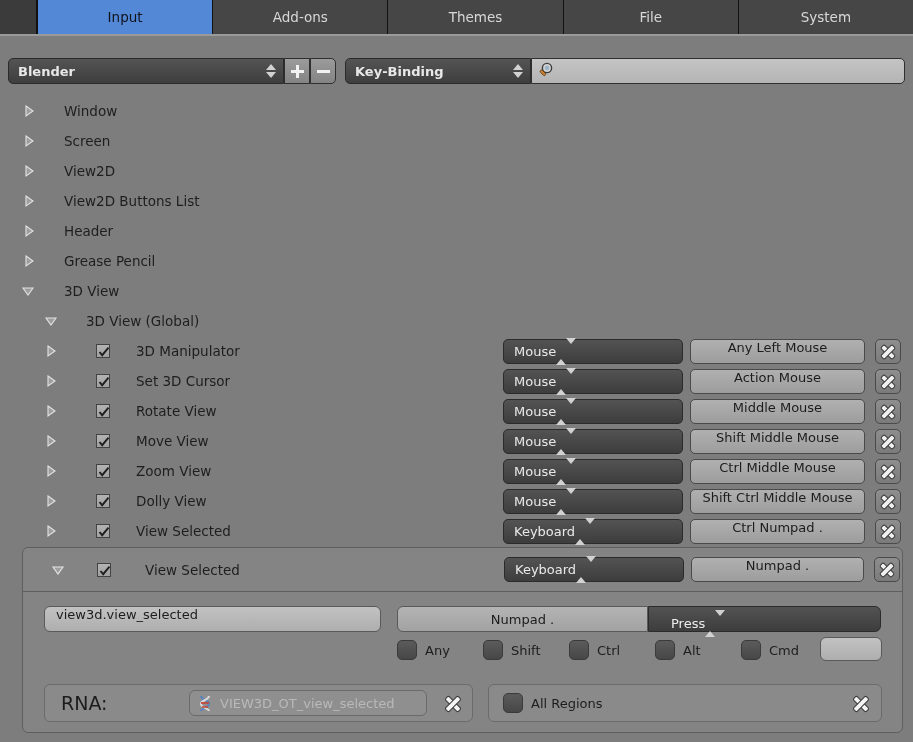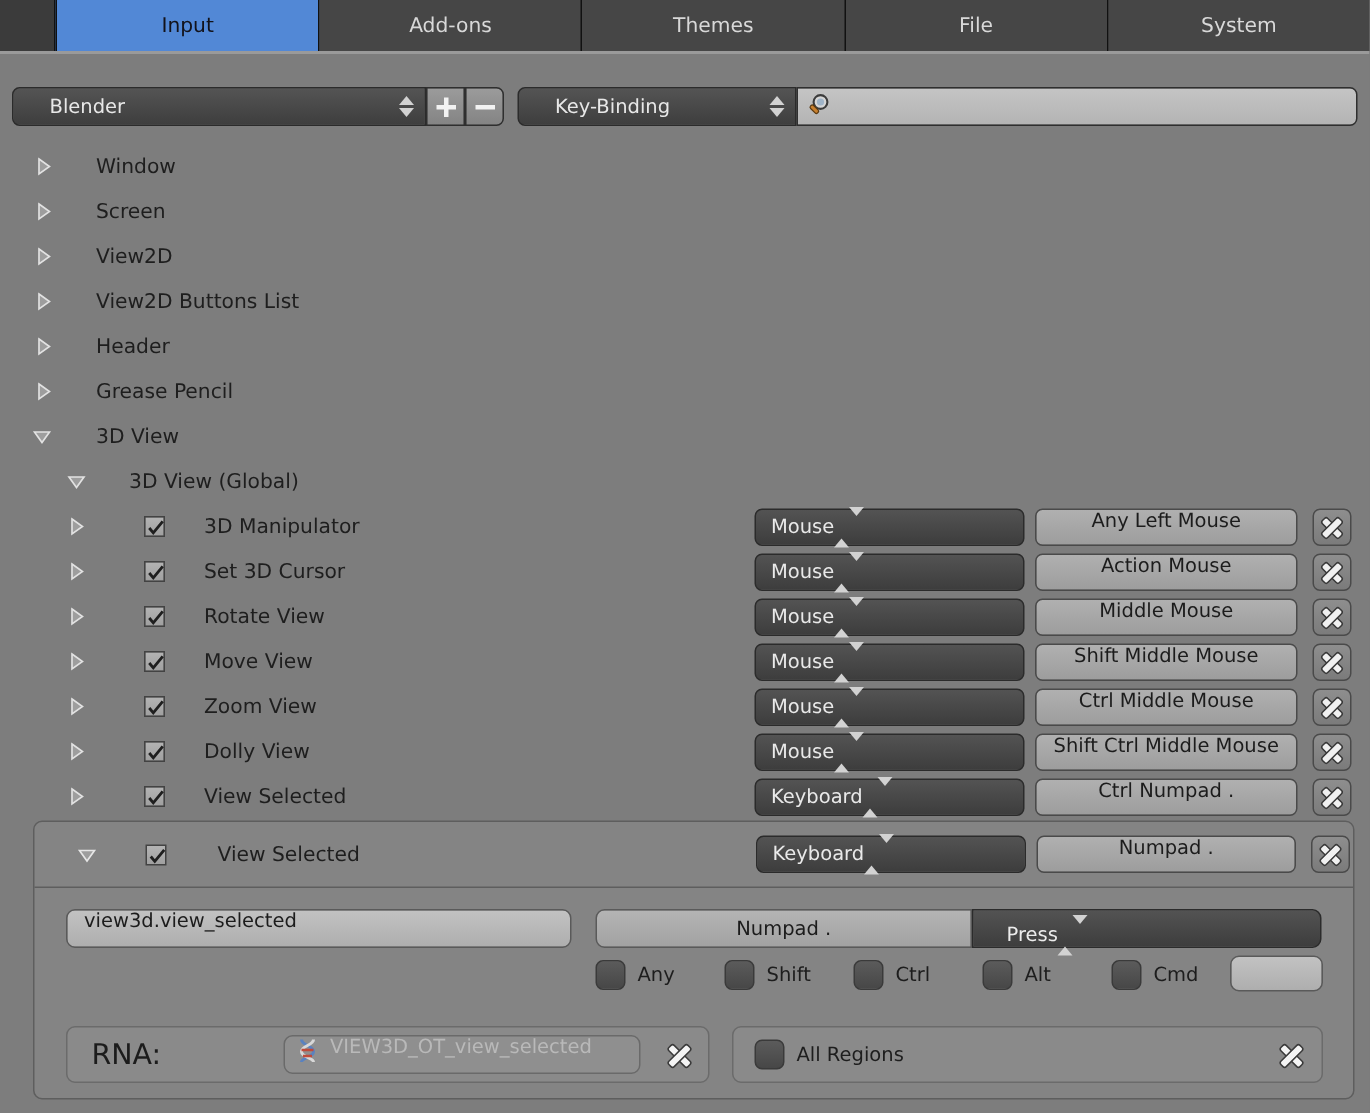--- a/index.html
+++ b/index.html
@@ -39,23 +39,24 @@
   
   .hdrbar{position:absolute;left:0;top:36px;width:913px;height:34px;background:#7d7d7d;}
   .bl-select{
     position:absolute;
     background:linear-gradient(#545454,#3e3e3e);
     border:1px solid #2b2b2b;
     border-radius:5px;
     color:#e8e8e8;
     font-size:13px;
     display:flex;align-items:center;
-    padding-left:24px;
+    padding-left:9px;
     box-sizing:border-box;
     cursor:default;
+    font-weight:bold;
   }
   .bl-select .updown{
     position:absolute;right:7px;top:50%;transform:translateY(-50%);
     display:flex;flex-direction:column;align-items:center;line-height:0;
   }
   .tri-up{width:0;height:0;border-left:5px solid transparent;border-right:5px solid transparent;border-bottom:6px solid #d2d2d2;margin-bottom:2px;}
   .tri-dn{width:0;height:0;border-left:5px solid transparent;border-right:5px solid transparent;border-top:6px solid #d2d2d2;}
   .iconbtn{
     position:absolute;
     background:linear-gradient(#9b9b9b,#848484);
@@ -175,21 +176,21 @@
     background:#8a8a8a;
     border:1px solid #6b6b6b;border-radius:6px;
     box-sizing:border-box;
     display:flex;align-items:center;
   }
   .rnalabel{margin-left:16px;color:#1c1c1c;font-size:19px;}
   .rnafield{
     position:absolute;left:144px;top:5px;height:26px;width:238px;
     background:#8f8f8f;
     border:1px solid #6a6a6a;border-radius:6px;
-    display:flex;align-items:flex-start;box-sizing:border-box;
+    display:flex;align-items:center;box-sizing:border-box;
     color:#b9b9b9;font-size:13px;cursor:default;
   }
   .dnaicon{width:18px;height:18px;margin-left:6px;margin-right:6px;flex:0 0 18px;}
   .smallx{position:absolute;width:16px;height:16px;}
   .smallx:before,.smallx:after{
     content:"";position:absolute;left:50%;top:50%;
     width:17px;height:4px;background:#f4f4f4;border-radius:1px;
     box-shadow:0 0 0 1px #3a3a3a;
   }
   .smallx:before{transform:translate(-50%,-50%) rotate(45deg);}

